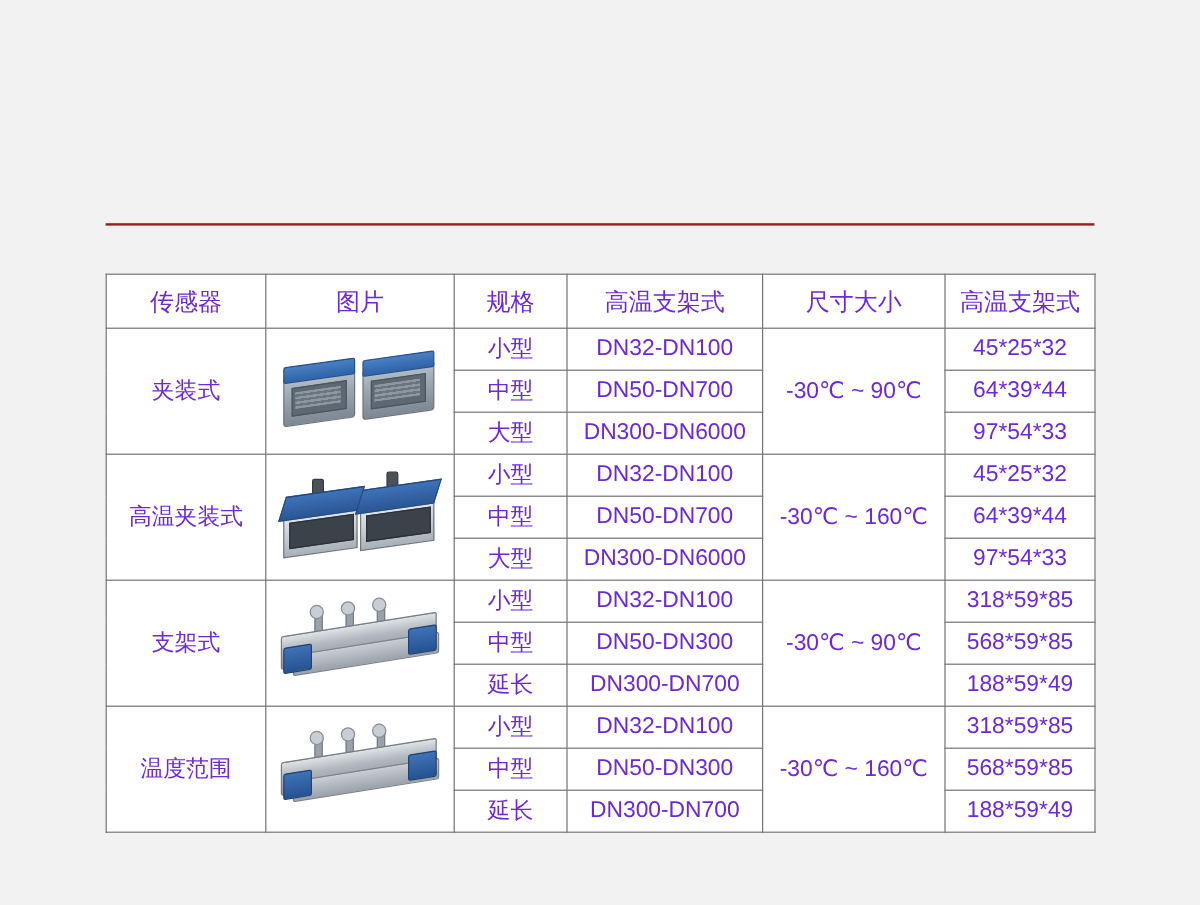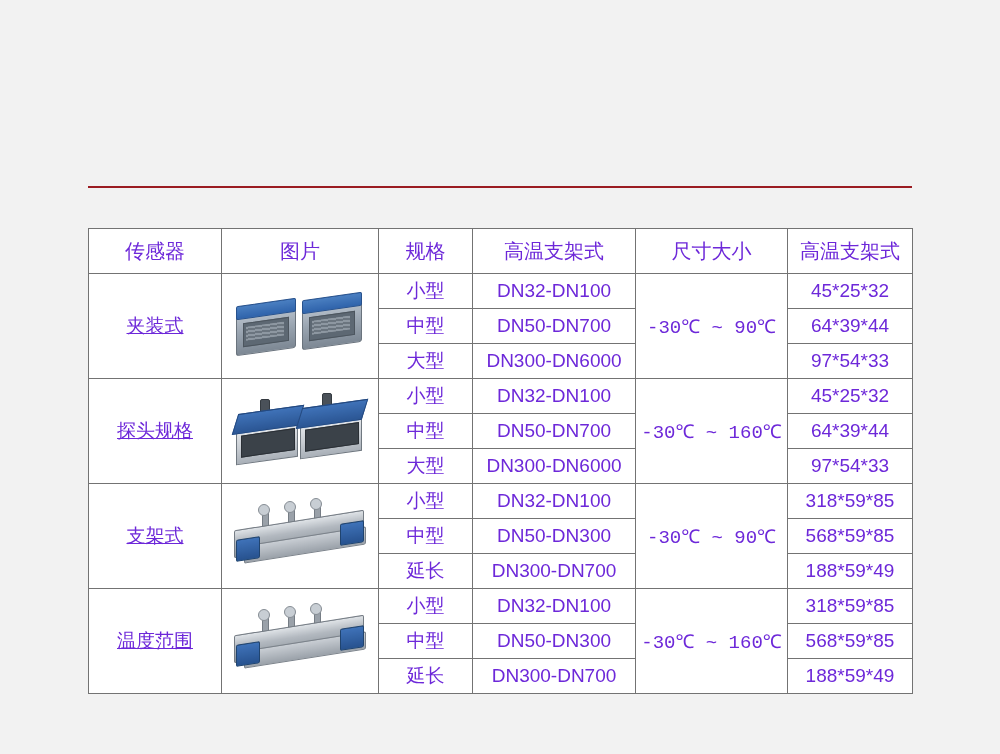--- a/index.html
+++ b/index.html
@@ -63,22 +63,22 @@
     font-size: 20px;
   }
   .c-sensor { width: 133px; }
   .c-image  { width: 157px; }
   .c-spec   { width: 94px; }
   .c-range  { width: 163px; }
   .c-temp   { width: 152px; }
   .c-size   { width: 125px; }
 
   td.rowcell { height: 34px; margin-left: 28px; }
-  td.sensor-name { font-size: 20px; text-decoration: underline; }
-  td.temp-cell { font-size: 19px; white-space: nowrap; font-family: Liberation Mono, monospace; }
+  td.sensor-name { font-size: 20px; }
+  td.temp-cell { font-size: 19px; white-space: nowrap; }
   td.range-cell { font-size: 19px; }
   td.size-cell { font-size: 19px; }
   td.spec-cell { font-size: 19px; }
 
   
   .img-cell { padding: 6px 2px; }
   .illus {
     position: relative;
     width: 100%;
     height: 92px;
@@ -243,21 +243,21 @@
           <td class="rowcell range-cell">DN50-DN700</td>
           <td class="rowcell size-cell">64*39*44</td>
         </tr>
         <tr>
           <td class="rowcell spec-cell">大型</td>
           <td class="rowcell range-cell">DN300-DN6000</td>
           <td class="rowcell size-cell">97*54*33</td>
         </tr>
 
         <tr>
-          <td class="rowcell sensor-name" rowspan="3">探头规格</td>
+          <td class="rowcell sensor-name" rowspan="3">高温夹装式</td>
           <td class="rowcell img-cell" rowspan="3">
             <div class="illus">
               <div class="htstem" style="left:38px;top:14px;"></div>
               <div class="htstem" style="left:100px;top:8px;"></div>
               <div class="htbox" style="left:14px;top:40px;">
                 <div class="wedge"></div>
                   <div class="dark"></div>
               </div>
               <div class="htbox" style="left:78px;top:34px;">
                 <div class="wedge"></div>

